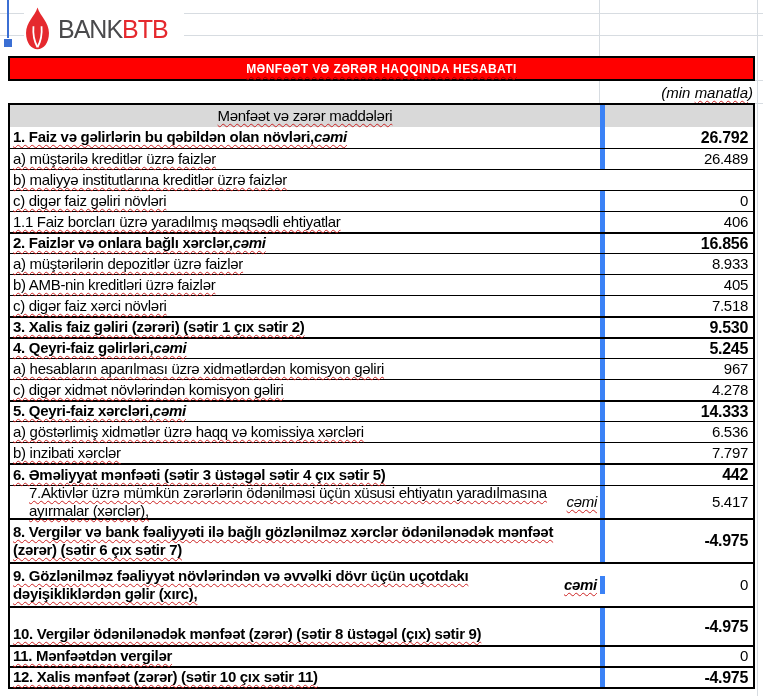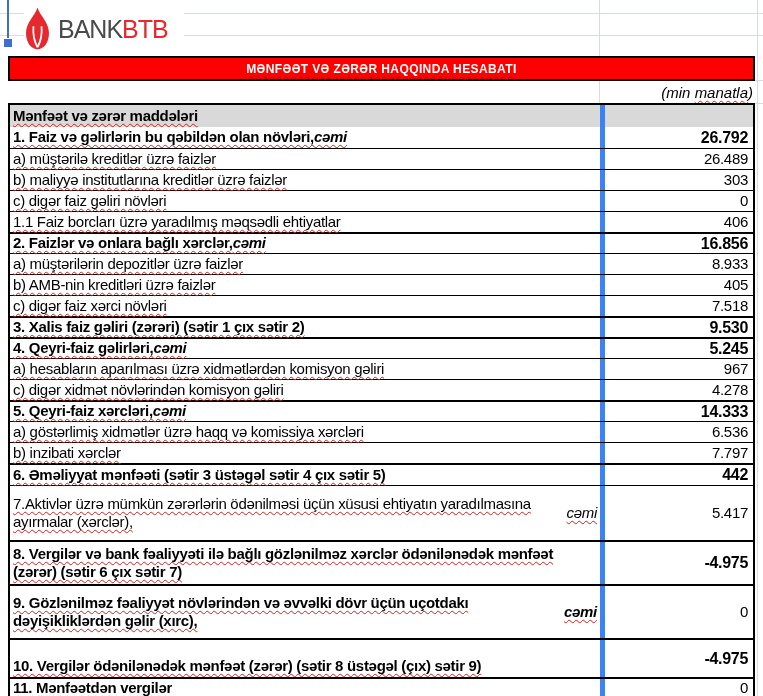--- a/index.html
+++ b/index.html
@@ -40,21 +40,21 @@
   .row{display:flex;border-top:1px solid #000;box-sizing:border-box;}
   .row:first-child{border-top:0;}
   .row.t2{border-top-width:2px;}
   .cell{box-sizing:border-box;display:flex;align-items:center;}
   .cell.label{flex:1;padding:0 3px 0 3px;min-width:0;}
   .cell.value{width:153px;border-left:5px solid #3b82f6;justify-content:flex-end;padding-right:5px;}
   .cell.b{font-weight:700;}
   .cell.value.b{font-size:16px;}
   .row.bottom .cell.label{align-items:flex-end;padding-bottom:2px;}
   .header-row{height:22px;background:var(--header-bg,#d9d9d9);}
-  .header-row .cell.label{font-weight:700;}
+  .header-row .cell.label{justify-content:center;font-weight:400;}
   .sp{text-decoration:underline wavy var(--squiggle,#cc2222) 1px;text-underline-offset:2px;text-decoration-skip-ink:none;}
   .it{font-style:italic;}
 </style>
 </head>
 <body>
 
 <div class="screen">
 
   <div class="grid-h" style="top:13px"></div>
   <div class="grid-h" style="top:35px"></div>
@@ -105,23 +105,20 @@
           </div>
           <div class="cell value">
             <span>26.489</span>
           </div>
         </div>
         <div class="row" style="height: 21px;">
           <div class="cell label">
             <span class="sp">b) maliyyə institutlarına kreditlər üzrə faizlər</span>
             <span class="sp it"></span>
           </div>
-          <div class="cell value">
-            <span>303</span>
-          </div>
         </div>
         <div class="row" style="height: 21px;">
           <div class="cell label">
             <span class="sp">c) digər faiz gəliri növləri</span>
             <span class="sp it"></span>
           </div>
           <div class="cell value">
             <span>0</span>
           </div>
         </div>
@@ -235,39 +232,39 @@
         </div>
         <div class="row t2" style="height: 22px;">
           <div class="cell label b">
             <span class="sp">6. Əməliyyat mənfəəti (sətir 3 üstəgəl sətir 4 çıx sətir 5)</span>
             <span class="sp it"></span>
           </div>
           <div class="cell value b">
             <span>442</span>
           </div>
         </div>
-        <div class="row" style="height: 55px;">
+        <div class="row" style="height: 33px; padding-left: 16px;">
           <div class="cell label">
             <span class="sp">7.Aktivlər üzrə mümkün zərərlərin ödənilməsi üçün xüsusi ehtiyatın yaradılmasına ayırmalar (xərclər), </span>
             <span class="sp it">cəmi</span>
           </div>
           <div class="cell value">
             <span>5.417</span>
           </div>
         </div>
         <div class="row t2" style="height: 44px;">
           <div class="cell label b">
             <span class="sp">8. Vergilər və bank fəaliyyəti ilə bağlı gözlənilməz xərclər ödənilənədək mənfəət (zərər) (sətir 6 çıx sətir 7)</span>
             <span class="sp it"></span>
           </div>
           <div class="cell value b">
             <span>-4.975</span>
           </div>
         </div>
-        <div class="row t2" style="height: 54px;">
+        <div class="row t2" style="height: 44px; align-items: center;">
           <div class="cell label b">
             <span class="sp">9. Gözlənilməz fəaliyyət növlərindən və əvvəlki dövr üçün uçotdakı dəyişikliklərdən gəlir (xırc), </span>
             <span class="sp it">cəmi</span>
           </div>
           <div class="cell value">
             <span>0</span>
           </div>
         </div>
         <div class="row t2 bottom" style="height: 39px;">
           <div class="cell label b">

